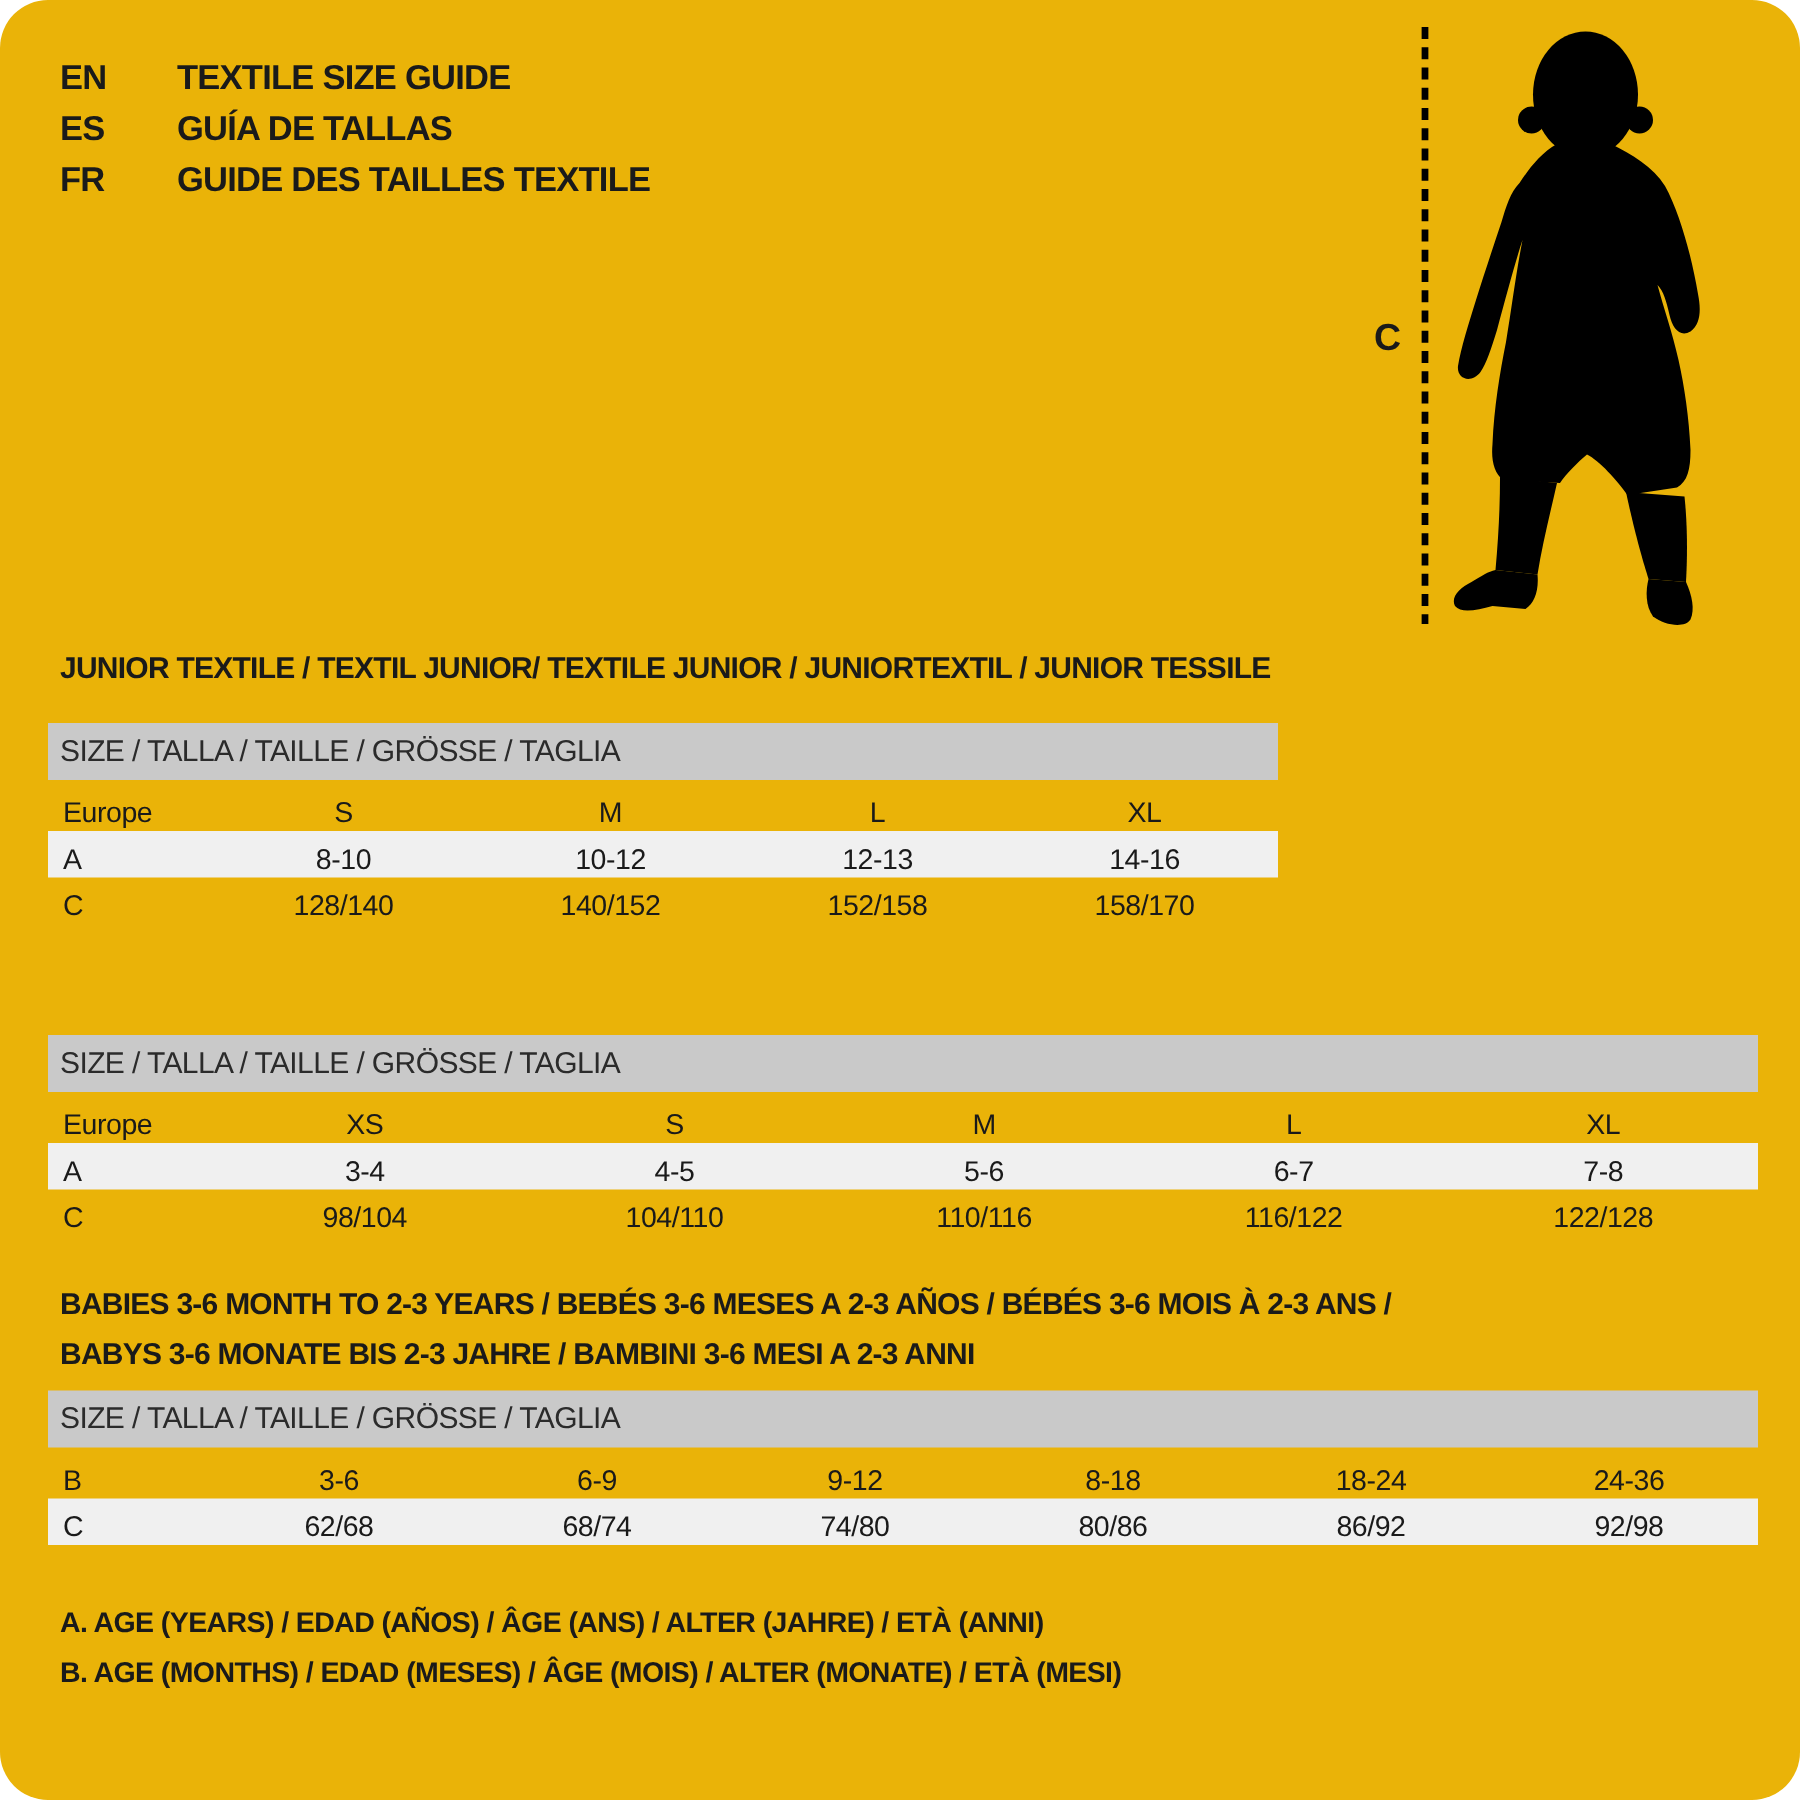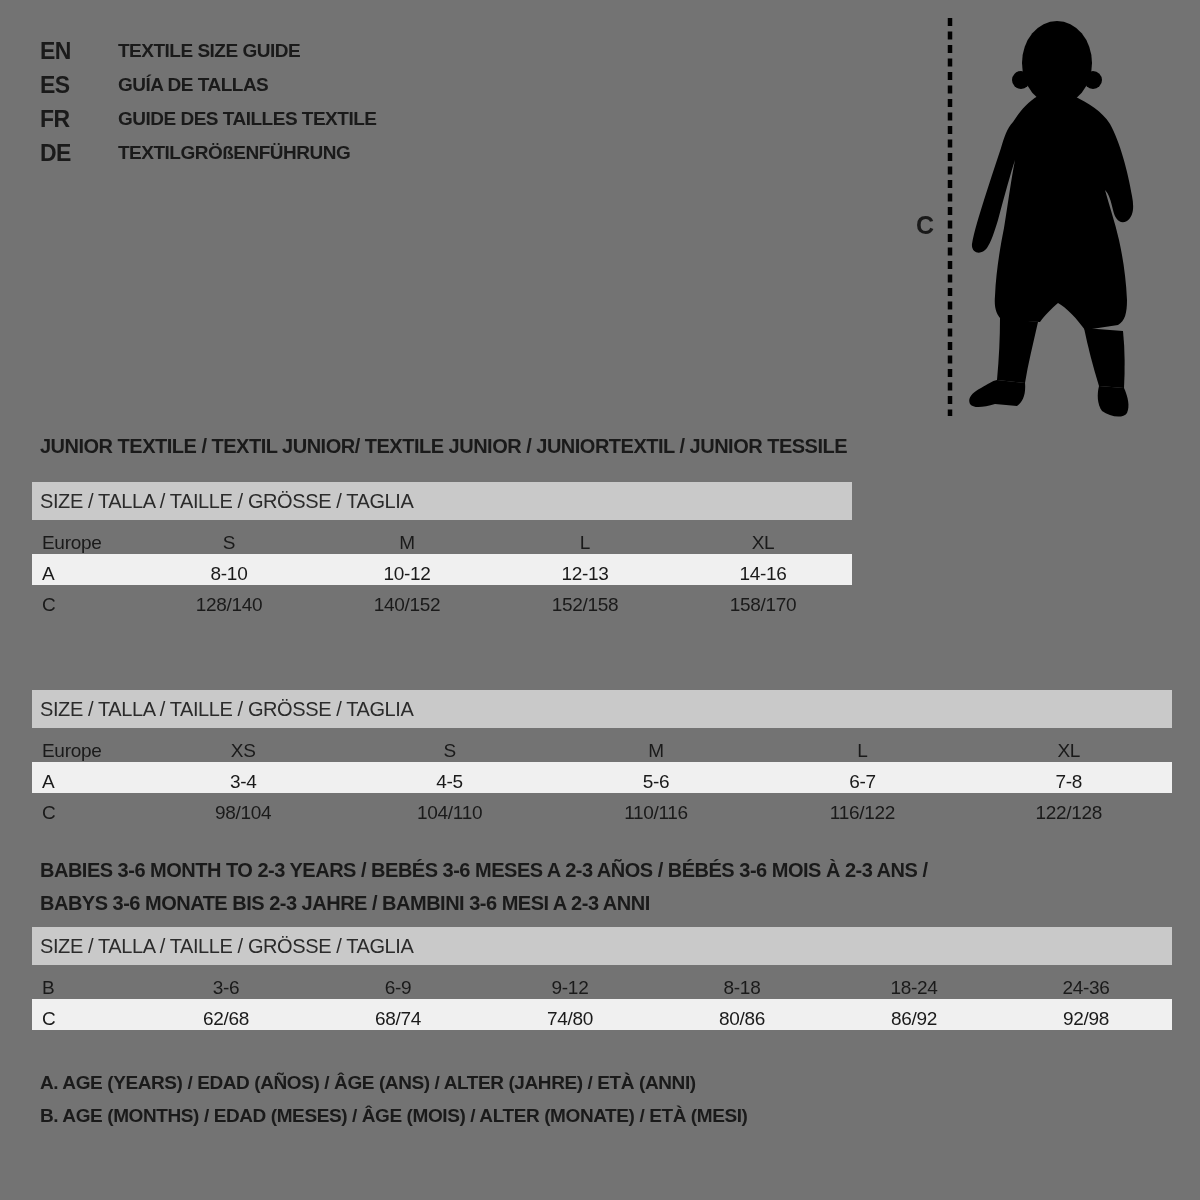--- a/index.html
+++ b/index.html
@@ -1,23 +1,23 @@
 <!DOCTYPE html>
 <html><head>
 <meta charset="utf-8">
 <style>
   html,body{margin:0;padding:0;background:#ffffff;}
-  .page{position:relative;width:1200px;height:1200px;background:#737373;overflow:hidden;
-        font-family:"Liberation Sans",sans-serif;color:#1a1a1a;}
+  .page{position:relative;width:1200px;height:1200px;background:#eab308;overflow:hidden;
+        font-family:"Liberation Sans",sans-serif;color:#1a1a1a;border-radius:32px;}
 
   
   .lang-block{position:absolute;left:40px;top:34px;}
   .lang-row{display:flex;height:34px;align-items:center;}
   .lang-code{width:78px;font-weight:bold;font-size:23px;letter-spacing:-0.5px;}
-  .lang-title{font-weight:bold;font-size:19px;letter-spacing:-0.5px;white-space:nowrap;}
+  .lang-title{font-weight:bold;font-size:23px;letter-spacing:-0.5px;white-space:nowrap;}
 
   
   .figure{position:absolute;left:880px;top:0;width:320px;height:430px;}
   .measure-line{position:absolute;left:946px;top:16px;width:8px;height:402px;}
   .measure-label{position:absolute;left:916px;top:211px;font-weight:bold;font-size:25px;}
 
   
   .sec-title{position:absolute;left:40px;font-weight:bold;font-size:20px;
              letter-spacing:-0.5px;white-space:nowrap;}
   .sec-title .sub{font-size:13px;position:relative;top:4px;letter-spacing:-0.3px;}
@@ -47,24 +47,20 @@
       <span class="lang-code">EN</span>
       <span class="lang-title">TEXTILE SIZE GUIDE</span>
     </div>
     <div class="lang-row">
       <span class="lang-code">ES</span>
       <span class="lang-title">GUÍA DE TALLAS</span>
     </div>
     <div class="lang-row">
       <span class="lang-code">FR</span>
       <span class="lang-title">GUIDE DES TAILLES TEXTILE</span>
-    </div>
-    <div class="lang-row">
-      <span class="lang-code">DE</span>
-      <span class="lang-title">TEXTILGRÖßENFÜHRUNG</span>
     </div>
   </div>
 
   <svg class="measure-line" viewBox="0 0 8 402">
     <line x1="4" y1="2" x2="4" y2="400" stroke="#000000" stroke-width="4.5" stroke-dasharray="8 5.5"></line>
   </svg>
   <div class="measure-label">C</div>
 
   <svg class="figure" viewBox="0 0 320 430">
     <g fill="#000000">

